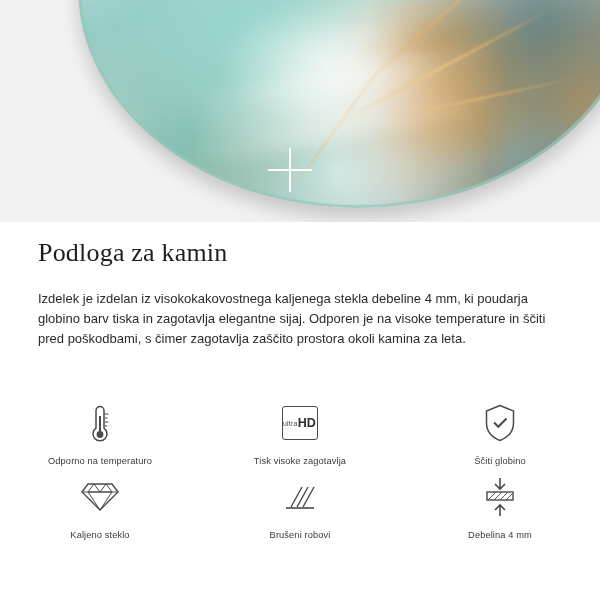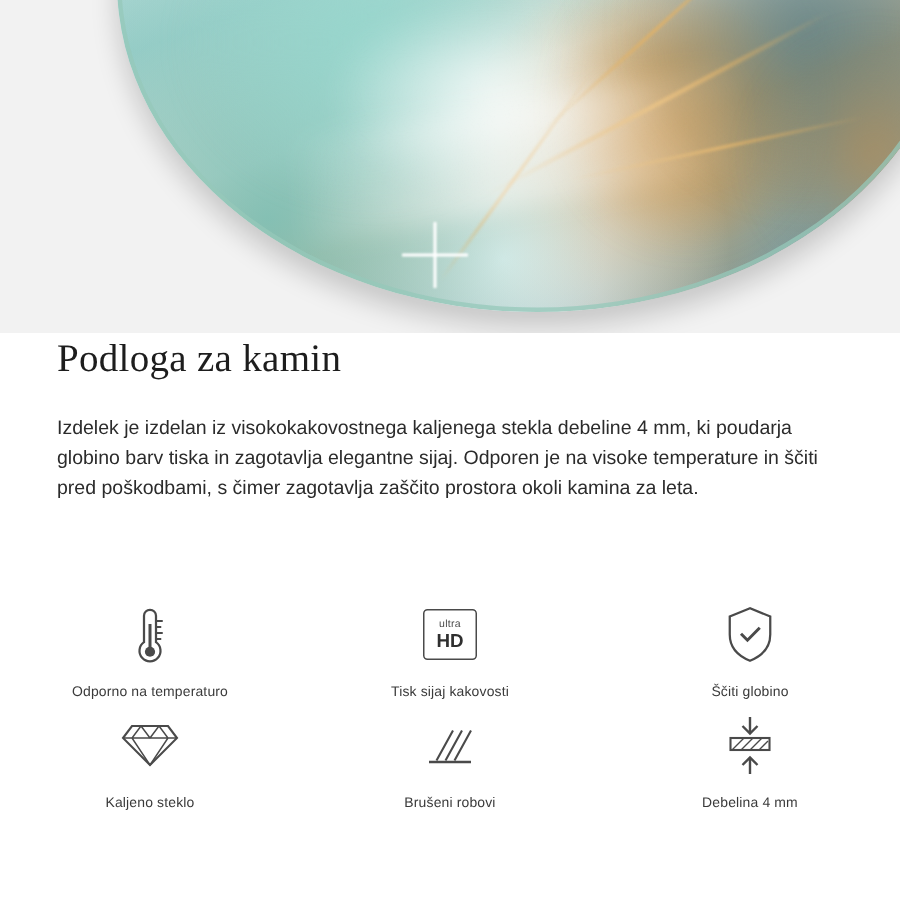--- a/index.html
+++ b/index.html
@@ -117,21 +117,21 @@
     height: 70px;
     background: linear-gradient(100deg, rgba(255,255,255,0) 0%, rgba(255,255,255,0.55) 45%, rgba(255,255,255,0) 100%);
     transform: rotate(-10deg);
     filter: blur(8px);
   }
 
   
   .content {
     position: absolute;
     left: 0;
-    top: 208px;
+    top: 222px;
     width: 600px;
   }
   .headline {
     margin: 0;
     padding: 14px 38px 0 38px;
     font-family: "Liberation Serif", serif;
     font-weight: 400;
     font-size: 26px;
     line-height: 33px;
     color: #1d1d1d;
@@ -176,23 +176,22 @@
     color: #3a3a3a;
     text-align: center;
     letter-spacing: 0.1px;
   }
   .ultrahd {
     width: 34px;
     height: 32px;
     border: 1.6px solid #4a4a4a;
     border-radius: 3px;
     display: flex;
-    flex-direction: column;
+    flex-direction: row;
     align-items: center;
-    justify-content: center;
     line-height: 1;
   }
   .ultrahd .u1 { font-size: 7px; color: #4a4a4a; letter-spacing: 0.2px; }
   .ultrahd .u2 { font-size: 12.5px; font-weight: bold; color: #2f2f2f; margin-top: 1px; }
 </style>
 </head>
 <body>
 
 <div class="page">
 
@@ -237,21 +236,21 @@
         <div class="feature-label">Odporno na temperaturo</div>
       </div>
 
       <div class="feature">
         <div class="feature-icon">
           <div class="ultrahd">
             <span class="u1">ultra</span>
             <span class="u2">HD</span>
           </div>
         </div>
-        <div class="feature-label">Tisk sijaj kakovosti</div>
+        <div class="feature-label">Tisk visoke zagotavlja</div>
       </div>
 
       <div class="feature">
         <div class="feature-icon">
           <svg width="36" height="42" viewBox="0 0 36 42" fill="none" stroke="#4a4a4a" stroke-width="1.5">
             <path d="M18 3.5 4.5 9v12c0 9 6 14.5 13.5 17.5C25.5 35.5 31.5 30 31.5 21V9L18 3.5z"></path>
             <path d="M12 20.5l4.3 4.3L24.5 16.5" stroke-width="2"></path>
           </svg>
         </div>
         <div class="feature-label">Ščiti globino</div>

